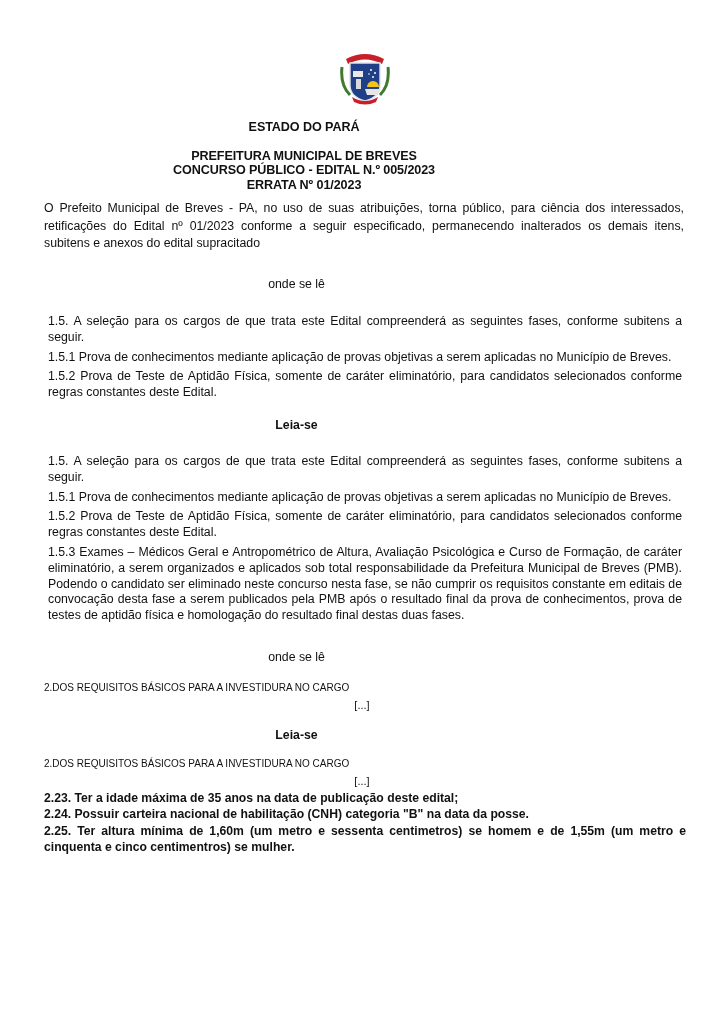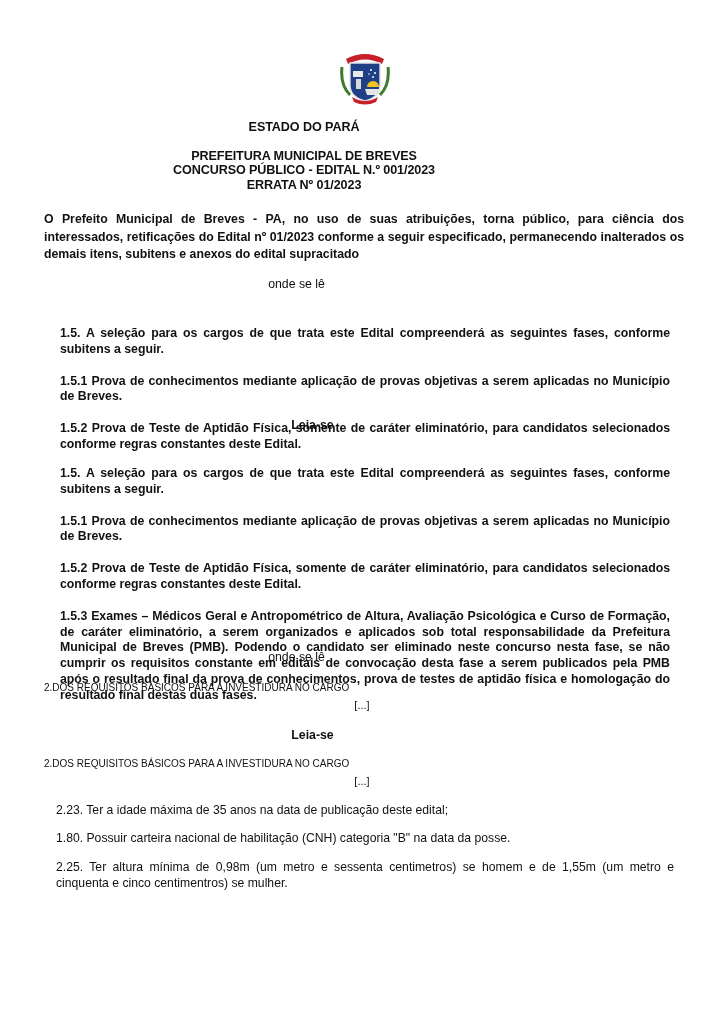--- a/index.html
+++ b/index.html
@@ -7,41 +7,41 @@
       width: 724px; height: 1024px; position: relative; overflow: hidden;
       font-family: "Liberation Sans", sans-serif; color: #111;
     }
     .page { position: absolute; left: 0; top: 0; width: 724px; height: 1024px; }
     .crest { position: absolute; left: 340px; top: 49px; width: 50px; height: 58px; }
     .hdr {
       position: absolute; left: 0; width: 608px; text-align: center;
       font-weight: bold; font-size: 12.6px; line-height: 14.5px; letter-spacing: -0.1px;
     }
     .intro {
-      position: absolute; left: 44px; width: 640px; top: 211px;
+      position: absolute; left: 44px; width: 640px; top: 200px;
       font-size: 12.3px; line-height: 17.6px; text-align: justify;
-      text-align-last: left; font-weight: 700;
+      text-align-last: left; font-weight: 400;
     }
     .center-label {
       position: absolute; left: 0; width: 593px; text-align: center;
       font-size: 12.3px;
     }
-    .center-label.bold { font-weight: bold; margin-left: 16px; }
+    .center-label.bold { font-weight: bold; }
     .block {
       position: absolute; left: 44px; width: 642px;
       font-size: 12.3px; line-height: 15.8px;
     }
-    .block p { margin: 16px; text-align: justify; text-align-last: left; font-weight: bold; }
+    .block p { margin: 4px; text-align: justify; text-align-last: left; }
     .sec-title { position: absolute; left: 44px; font-size: 10px; }
     .ellipsis { position: absolute; left: 0; width: 724px; text-align: center; font-size: 11px; }
     .req {
       position: absolute; left: 44px; width: 642px; top: 790px;
       font-size: 12.2px; line-height: 16.4px;
     }
-    .req p { margin: 12px; text-align: justify; text-align-last: left; }
+    .req p { margin: 0; text-align: justify; text-align-last: left; font-weight: bold; }
   </style>
 </head>
 <body>
 
 <div class="page">
 
   <svg class="crest" viewBox="0 0 50 58">
     <path d="M6 10 Q25 0 44 10 L42 15 Q25 6 8 15 Z" fill="#c8202a"></path>
     <path d="M2 18 Q0 36 10 46 M48 18 Q50 36 40 46" stroke="#3f7a2f" stroke-width="3" fill="none"></path>
     <path d="M10 14 L40 14 L40 36 Q40 48 25 52 Q10 48 10 36 Z" fill="#1f3f86" stroke="#dfe3ea" stroke-width="1.4"></path>
@@ -51,21 +51,21 @@
       <circle cx="35" cy="24" r="1" fill="#fff"></circle>
     <circle cx="33" cy="28" r="1" fill="#fff"></circle>
       <circle cx="29" cy="25" r="0.8" fill="#fff"></circle>
     <path d="M27 38 A6 6 0 0 1 39 38 Z" fill="#f3c21c"></path>
     <path d="M25 40 L40 40 L38 46 L27 46 Z" fill="#e6e6e6"></path>
     <path d="M12 48 Q25 56 38 48 L36 53 Q25 58 14 53 Z" fill="#c8202a"></path>
   </svg>
 
   <div class="hdr" style="top:120px">ESTADO DO PARÁ</div>
   <div class="hdr" style="top:149px">PREFEITURA MUNICIPAL DE BREVES</div>
-  <div class="hdr" style="top:163px">CONCURSO PÚBLICO - EDITAL N.º 001/2023</div>
+  <div class="hdr" style="top:163px">CONCURSO PÚBLICO - EDITAL N.º 005/2023</div>
   <div class="hdr" style="top:178px">ERRATA Nº 01/2023</div>
 
   <div class="intro">O Prefeito Municipal de Breves - PA, no uso de suas atribuições, torna público, para ciência dos interessados, retificações do Edital nº 01/2023 conforme a seguir especificado, permanecendo inalterados os demais itens, subitens e anexos do edital supracitado</div>
 
   <div class="center-label" style="top:277px">onde se lê</div>
   <div class="block" style="top:310px">
     <p>1.5.    A seleção para os cargos de que trata este Edital compreenderá as seguintes fases, conforme subitens a seguir.</p>
     <p>1.5.1   Prova de conhecimentos mediante aplicação de provas objetivas a serem aplicadas no Município de Breves.</p>
     <p>1.5.2    Prova de Teste de Aptidão Física, somente de caráter eliminatório,  para candidatos selecionados conforme regras constantes deste Edital.</p>
   </div>
@@ -80,17 +80,17 @@
 
   <div class="center-label" style="top:650px">onde se lê</div>
   <div class="sec-title" style="top:682px">2.DOS REQUISITOS BÁSICOS PARA A INVESTIDURA NO CARGO</div>
   <div class="ellipsis" style="top:699px">[...]</div>
 
   <div class="center-label bold" style="top:728px">Leia-se</div>
   <div class="sec-title" style="top:758px">2.DOS REQUISITOS BÁSICOS PARA A INVESTIDURA NO CARGO</div>
   <div class="ellipsis" style="top:775px">[...]</div>
   <div class="req">
     <p>2.23. Ter a idade máxima de 35 anos na data de publicação deste edital;</p>
-    <p>1.80. Possuir carteira nacional de habilitação (CNH) categoria "B" na data da posse.</p>
-    <p>2.25. Ter altura mínima de 0,98m (um metro e sessenta centimetros) se homem e de 1,55m (um metro e cinquenta e cinco centimentros) se mulher.</p>
+    <p>2.24. Possuir carteira nacional de habilitação (CNH) categoria "B" na data da posse.</p>
+    <p>2.25. Ter altura mínima de 1,60m (um metro e sessenta centimetros) se homem e de 1,55m (um metro e cinquenta e cinco centimentros) se mulher.</p>
   </div>
 
 </div>
 
 </body></html>

